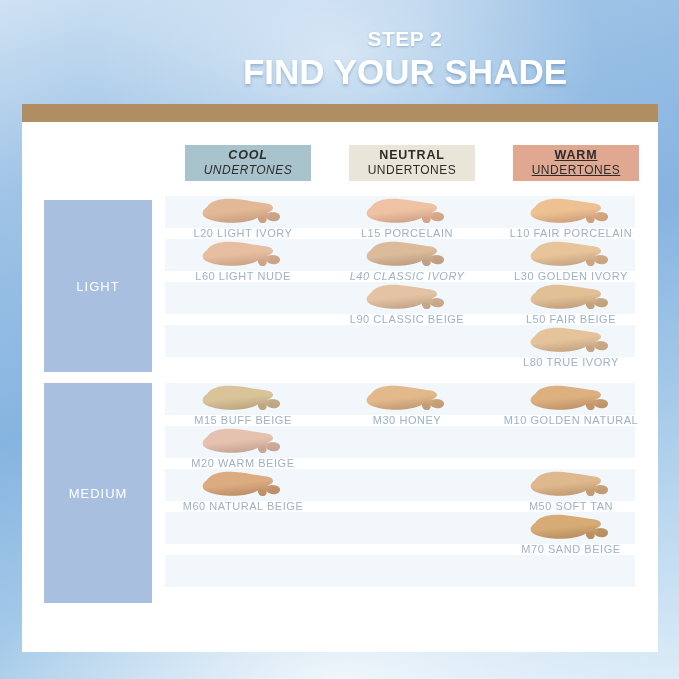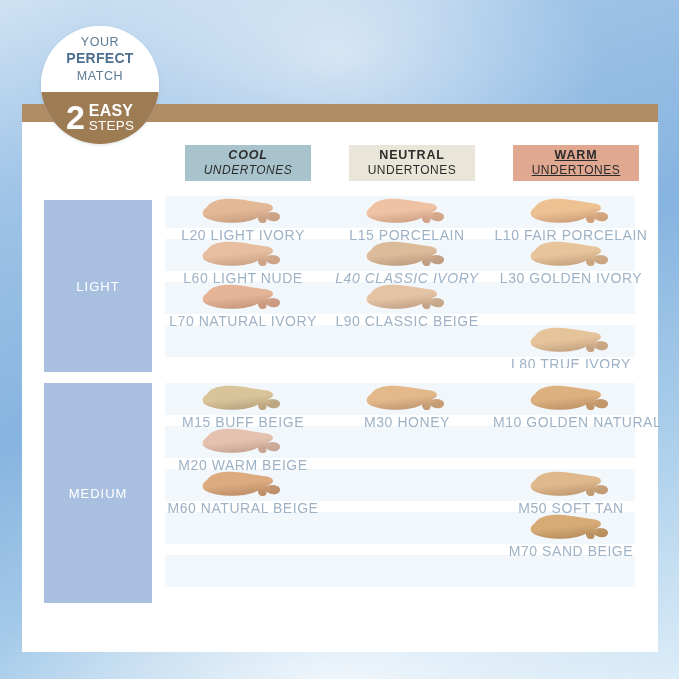--- a/index.html
+++ b/index.html
@@ -169,53 +169,45 @@
     width: 156px; height: 32px;
     display: flex;
     align-items: center;
     justify-content: center;
   }
   .shade-label {
     position: absolute;
     left: 0; top: 31px;
     width: 156px;
     text-align: center;
-    font-size: 14px;
+    font-size: 11px;
     letter-spacing: 0.55px;
     color: #9db2c6;
     white-space: nowrap;
   }
   .blob { display: block; }
 
   .spacer-row { position: absolute; left: 0; width: 470px; height: 11px; background: #ffffff; }
 </style>
 </head>
 <body>
 
 <div id="stage">
 
-
-  <div id="tan-bar" style="background: rgb(177, 141, 100);"></div>
-
-  <div id="card"></div>
-
-  <div id="badge">
-    <div class="badge-top">
-      <div class="l1">YOUR</div>
-      <div class="l2">PERFECT</div>
-      <div class="l3">MATCH</div>
-    </div>
-    <div class="badge-bot" style="background: rgb(157, 123, 83);">
-      <div class="num">2</div>
-      <div class="words">
-        <div class="w1">EASY</div>
-        <div class="w2">STEPS</div>
-      </div>
+  <div id="header">
+    <div class="title-block">
+      <div class="step-label">STEP 2</div>
+      <div class="main-title">FIND YOUR SHADE</div>
     </div>
   </div>
+
+  <div id="tan-bar" style="background: rgb(177, 141, 100);"></div>
+
+  <div id="card"></div>
+
 
   <div class="col-head" id="col-head-0" style="background: rgb(169, 195, 204); font-style: italic;">
     <div class="ch1">COOL</div>
     <div class="ch2">UNDERTONES</div>
   </div>
   <div class="col-head" id="col-head-1" style="background: rgb(233, 229, 216);">
     <div class="ch1">NEUTRAL</div>
     <div class="ch2">UNDERTONES</div>
   </div>
   <div class="col-head" id="col-head-2" style="background: rgb(224, 168, 145); text-decoration: underline;">
@@ -272,42 +264,20 @@
              C75,25 71,23 69,21 C70.5,24 68,26.5 65,26 C62,25.4 61,22.6 61,20.5
              C57,23 50,25 42,25.5 C30,26.3 18,25 11,22 C4,19 4,14 10,10 Z" fill="url(#g1)"></path>
     <path d="M61,20.5 C61,22.6 62,25.4 65,26 C68,26.5 70.5,24 69,21
              C67.5,19.5 63,18.5 61,20.5 Z" fill="#cda487" opacity="0.85"></path>
     <path d="M70,16 C73,15 78,14.5 81,16.5 C84.5,18.8 83,23 79,24
              C76.5,24.6 74,23.2 73.5,21 C73,18.5 74,16.8 70,16 Z" fill="#cda487" opacity="0.6"></path>
   </svg>
         </div>
         <div class="shade-label" style="color: rgb(157, 178, 198);">L60 LIGHT NUDE</div>
       </div>
-      <div class="cell" style="left: 0px; top: 86px;">
-        <div class="swatch-wrap">
-  <svg class="blob" width="92" height="30" viewBox="0 0 92 30">
-    <defs>
-      <linearGradient id="g2" x1="0" y1="0" x2="0.35" y2="1">
-        <stop offset="0%" stop-color="#e5b396"></stop>
-        <stop offset="58%" stop-color="#e5b396"></stop>
-        <stop offset="100%" stop-color="#c99a80"></stop>
-      </linearGradient>
-    </defs>
-    <path d="M10,10 C14,3 26,1 38,2 C50,3 58,5 66,6 C72,6.6 76,8 76,11
-             C76,13.5 72,14.5 70,16 C73,15 78,14.5 81,16.5 C84.5,18.8 83,23 79,24
-             C75,25 71,23 69,21 C70.5,24 68,26.5 65,26 C62,25.4 61,22.6 61,20.5
-             C57,23 50,25 42,25.5 C30,26.3 18,25 11,22 C4,19 4,14 10,10 Z" fill="url(#g2)"></path>
-    <path d="M61,20.5 C61,22.6 62,25.4 65,26 C68,26.5 70.5,24 69,21
-             C67.5,19.5 63,18.5 61,20.5 Z" fill="#c99a80" opacity="0.85"></path>
-    <path d="M70,16 C73,15 78,14.5 81,16.5 C84.5,18.8 83,23 79,24
-             C76.5,24.6 74,23.2 73.5,21 C73,18.5 74,16.8 70,16 Z" fill="#c99a80" opacity="0.6"></path>
-  </svg>
-        </div>
-        <div class="shade-label" style="color: rgb(157, 178, 198);">L70 NATURAL IVORY</div>
-      </div>
       <div class="cell" style="left: 164px; top: 0px;">
         <div class="swatch-wrap">
   <svg class="blob" width="92" height="30" viewBox="0 0 92 30">
     <defs>
       <linearGradient id="g3" x1="0" y1="0" x2="0.35" y2="1">
         <stop offset="0%" stop-color="#eec2a2"></stop>
         <stop offset="58%" stop-color="#eec2a2"></stop>
         <stop offset="100%" stop-color="#d2a588"></stop>
       </linearGradient>
     </defs>
@@ -403,20 +373,42 @@
              C76,13.5 72,14.5 70,16 C73,15 78,14.5 81,16.5 C84.5,18.8 83,23 79,24
              C75,25 71,23 69,21 C70.5,24 68,26.5 65,26 C62,25.4 61,22.6 61,20.5
              C57,23 50,25 42,25.5 C30,26.3 18,25 11,22 C4,19 4,14 10,10 Z" fill="url(#g7)"></path>
     <path d="M61,20.5 C61,22.6 62,25.4 65,26 C68,26.5 70.5,24 69,21
              C67.5,19.5 63,18.5 61,20.5 Z" fill="#c9a582" opacity="0.85"></path>
     <path d="M70,16 C73,15 78,14.5 81,16.5 C84.5,18.8 83,23 79,24
              C76.5,24.6 74,23.2 73.5,21 C73,18.5 74,16.8 70,16 Z" fill="#c9a582" opacity="0.6"></path>
   </svg>
         </div>
         <div class="shade-label" style="color: rgb(157, 178, 198);">L30 GOLDEN IVORY</div>
+      </div>
+      <div class="cell" style="left: 328px; top: 86px;">
+        <div class="swatch-wrap">
+  <svg class="blob" width="92" height="30" viewBox="0 0 92 30">
+    <defs>
+      <linearGradient id="g8" x1="0" y1="0" x2="0.35" y2="1">
+        <stop offset="0%" stop-color="#e2c096"></stop>
+        <stop offset="58%" stop-color="#e2c096"></stop>
+        <stop offset="100%" stop-color="#c3a17d"></stop>
+      </linearGradient>
+    </defs>
+    <path d="M10,10 C14,3 26,1 38,2 C50,3 58,5 66,6 C72,6.6 76,8 76,11
+             C76,13.5 72,14.5 70,16 C73,15 78,14.5 81,16.5 C84.5,18.8 83,23 79,24
+             C75,25 71,23 69,21 C70.5,24 68,26.5 65,26 C62,25.4 61,22.6 61,20.5
+             C57,23 50,25 42,25.5 C30,26.3 18,25 11,22 C4,19 4,14 10,10 Z" fill="url(#g8)"></path>
+    <path d="M61,20.5 C61,22.6 62,25.4 65,26 C68,26.5 70.5,24 69,21
+             C67.5,19.5 63,18.5 61,20.5 Z" fill="#c3a17d" opacity="0.85"></path>
+    <path d="M70,16 C73,15 78,14.5 81,16.5 C84.5,18.8 83,23 79,24
+             C76.5,24.6 74,23.2 73.5,21 C73,18.5 74,16.8 70,16 Z" fill="#c3a17d" opacity="0.6"></path>
+  </svg>
+        </div>
+        <div class="shade-label" style="color: rgb(157, 178, 198);">L50 FAIR BEIGE</div>
       </div>
       <div class="cell" style="left: 328px; top: 129px;">
         <div class="swatch-wrap">
   <svg class="blob" width="92" height="30" viewBox="0 0 92 30">
     <defs>
       <linearGradient id="g9" x1="0" y1="0" x2="0.35" y2="1">
         <stop offset="0%" stop-color="#e5c49c"></stop>
         <stop offset="58%" stop-color="#e5c49c"></stop>
         <stop offset="100%" stop-color="#c6a582"></stop>
       </linearGradient>

